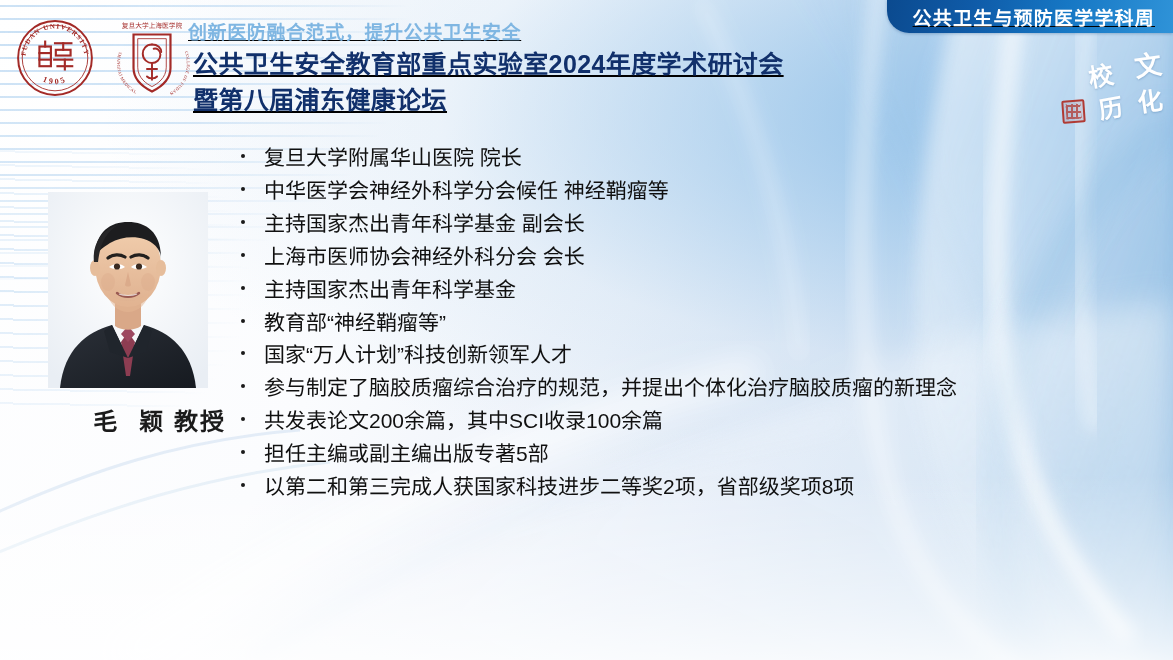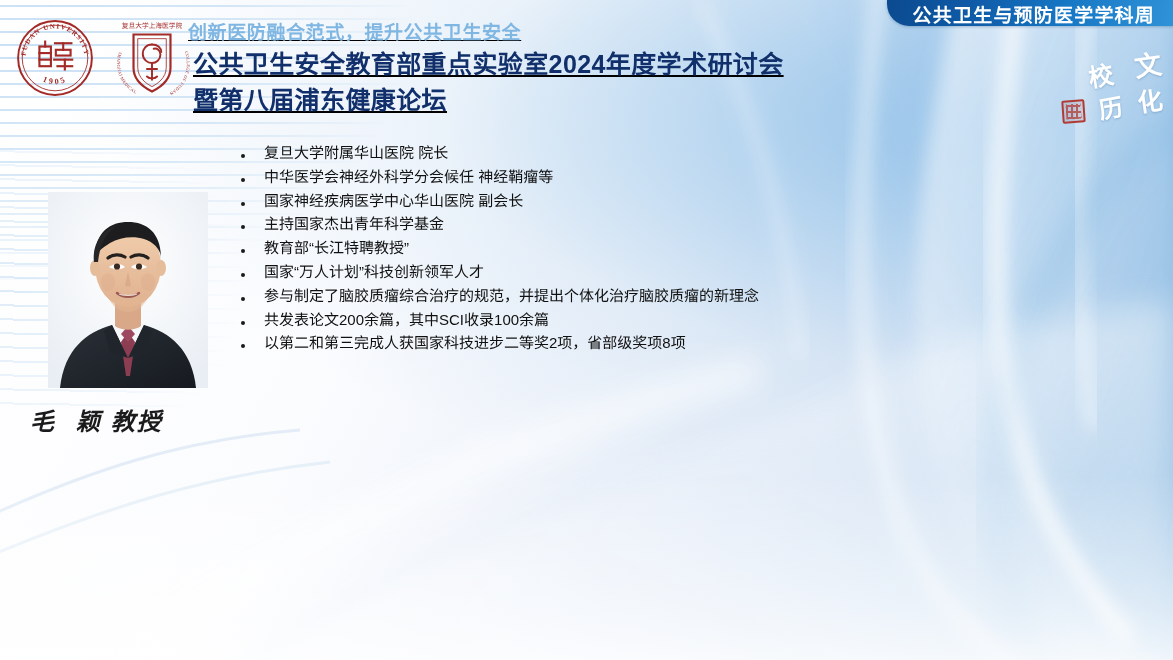--- a/index.html
+++ b/index.html
@@ -54,27 +54,28 @@
         rgba(145,192,234,0.30) 8px,
         rgba(150,195,235,0.00) 8px,
         rgba(150,195,235,0.00) 14px);
     -webkit-mask-image:radial-gradient(95% 95% at 0% 50%, #000 0%, rgba(0,0,0,.55) 45%, rgba(0,0,0,0) 80%);
     mask-image:radial-gradient(95% 95% at 0% 50%, #000 0%, rgba(0,0,0,.55) 45%, rgba(0,0,0,0) 80%);
     pointer-events:none;
   }
 
   
   .week-badge{
-    position:absolute;top:0;right:0;height:26px;
+    position:absolute;top:0;right:0;height:33px;
     padding:0 18px 0 26px;
     display:flex;align-items:center;
     border-bottom-left-radius:22px;
     background:linear-gradient(100deg,#0b4a8f 0%,#0f5ba8 30%,#1677c4 62%,#2f93d8 100%);
     box-shadow:0 1px 3px rgba(20,60,110,.28);
     z-index:7;
+    text-decoration:underline;
   }
   .week-badge span{
     color:#ffffff;font-size:19px;font-weight:bold;letter-spacing:1.2px;
     white-space:nowrap;
   }
 
   
   .calli{
     position:absolute;left:1058px;top:52px;width:108px;height:94px;z-index:6;
     pointer-events:none;
@@ -114,35 +115,35 @@
   .subtitle{
     color:#7fb6e2;font-size:19px;font-weight:bold;letter-spacing:.6px;
     line-height:1.15;margin:0 0 3px 0;white-space:nowrap;
   }
   .title-main{
     color:#11306b;font-size:25px;font-weight:bold;letter-spacing:.4px;
     line-height:1.25;margin:5px;white-space:nowrap;
   }
 
   
-  .speaker{position:absolute;left:30px;top:192px;width:196px;z-index:5;text-align:left;font-style:italic;}
+  .speaker{position:absolute;left:30px;top:192px;width:196px;z-index:5;text-align:right;}
   .portrait{
     position:relative;width:160px;height:196px;margin:0 auto;
     overflow:hidden;
   }
   .speaker-name{
     margin-top:14px;color:#1b1b1b;font-size:24px;font-weight:bold;
     letter-spacing:2px;white-space:nowrap;
   }
   .speaker-name .gap{display:inline-block;width:20px;}
 
   
   .bullets{
     position:absolute;left:232px;top:142px;width:920px;z-index:5;
-    color:#101010;font-size:15px;line-height:1.52;
+    color:#101010;font-size:21px;line-height:1.52;
   }
   .bullet{
     position:relative;padding-left:32px;margin:0 0 1px 0;
     text-align:justify;text-justify:inter-ideograph;
   }
   .bullet:before{
     content:"";position:absolute;left:9px;top:12px;
     width:4px;height:4px;border-radius:50%;background:#1a1a1a;
   }
 </style>
@@ -344,22 +345,24 @@
       </svg>
     </div>
     <div class="speaker-name">
       <span>毛</span><span class="gap"></span><span>颖</span> <span>教授</span>
     </div>
   </div>
 
   <div class="bullets">
     <p class="bullet">复旦大学附属华山医院  院长</p>
     <p class="bullet">中华医学会神经外科学分会候任  神经鞘瘤等</p>
-    <p class="bullet">国家神经疾病医学中心华山医院  副会长</p>
+    <p class="bullet">主持国家杰出青年科学基金  副会长</p>
+    <p class="bullet">上海市医师协会神经外科分会  会长</p>
     <p class="bullet">主持国家杰出青年科学基金</p>
-    <p class="bullet">教育部“长江特聘教授”</p>
+    <p class="bullet">教育部“神经鞘瘤等”</p>
     <p class="bullet">国家“万人计划”科技创新领军人才</p>
     <p class="bullet">参与制定了脑胶质瘤综合治疗的规范，并提出个体化治疗脑胶质瘤的新理念</p>
     <p class="bullet">共发表论文200余篇，其中SCI收录100余篇</p>
+    <p class="bullet">担任主编或副主编出版专著5部</p>
     <p class="bullet">以第二和第三完成人获国家科技进步二等奖2项，省部级奖项8项</p>
   </div>
 
 </div>
 
 </body></html>

